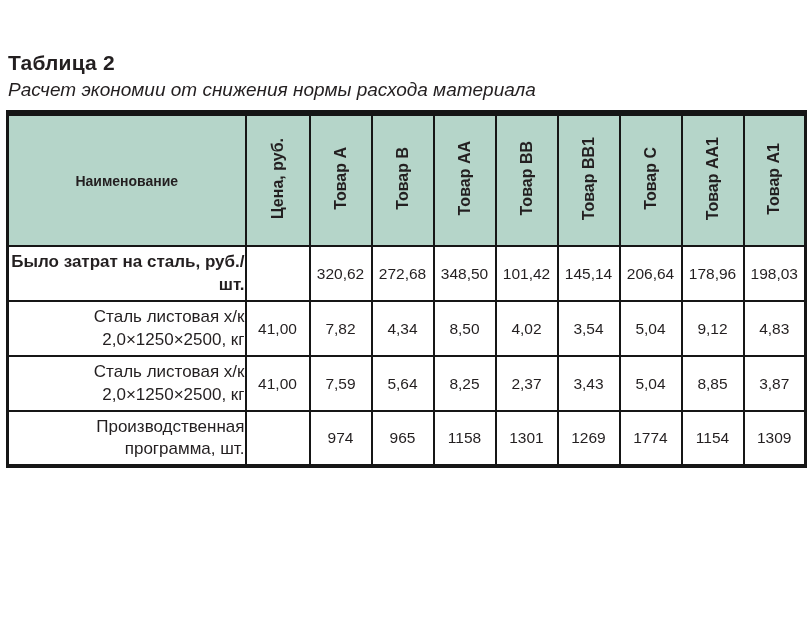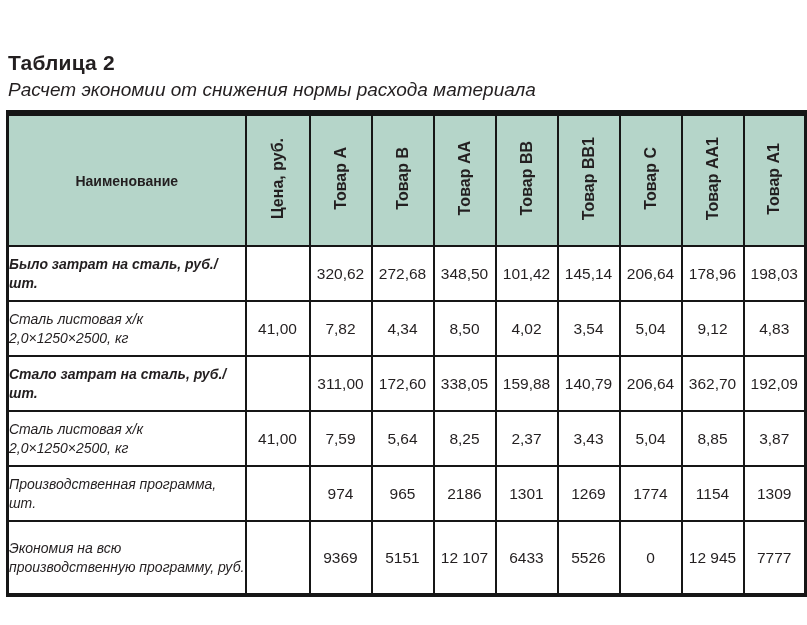--- a/index.html
+++ b/index.html
@@ -45,25 +45,24 @@
   th.vert span {
     display: inline-block;
     writing-mode: vertical-rl;
     transform: rotate(180deg);
     font-size: 16px; font-weight: bold;
     white-space: nowrap;
     line-height: 1;
     padding: 2px 0;
   }
   td.label {
-    font-size: 14px;
-    text-align: left;
+    font-size: 17px;
+    text-align: right;
     padding: 4px 4px 4px 6px;
     line-height: 1.3;
-    font-style: italic;
   }
   td.label.b { font-weight: bold; }
   td.num {
     font-size: 15.5px;
     text-align: center;
     white-space: nowrap;
   }
   tr.r2 { height: 55px; }
   tr.r3 { height: 74px; }
 </style>
@@ -120,62 +119,38 @@
         <td class="num">7,82</td>
         <td class="num">4,34</td>
         <td class="num">8,50</td>
         <td class="num">4,02</td>
         <td class="num">3,54</td>
         <td class="num">5,04</td>
         <td class="num">9,12</td>
         <td class="num">4,83</td>
       </tr>
       <tr class="r2">
-        <td class="label b">Стало затрат на сталь, руб./шт.</td>
-        <td class="num"></td>
-        <td class="num">311,00</td>
-        <td class="num">172,60</td>
-        <td class="num">338,05</td>
-        <td class="num">159,88</td>
-        <td class="num">140,79</td>
-        <td class="num">206,64</td>
-        <td class="num">362,70</td>
-        <td class="num">192,09</td>
-      </tr>
-      <tr class="r2">
         <td class="label">Сталь листовая х/к 2,0×1250×2500, кг</td>
         <td class="num">41,00</td>
         <td class="num">7,59</td>
         <td class="num">5,64</td>
         <td class="num">8,25</td>
         <td class="num">2,37</td>
         <td class="num">3,43</td>
         <td class="num">5,04</td>
         <td class="num">8,85</td>
         <td class="num">3,87</td>
       </tr>
       <tr class="r2">
         <td class="label">Производственная программа, шт.</td>
         <td class="num"></td>
         <td class="num">974</td>
         <td class="num">965</td>
-        <td class="num">2186</td>
+        <td class="num">1158</td>
         <td class="num">1301</td>
         <td class="num">1269</td>
         <td class="num">1774</td>
         <td class="num">1154</td>
         <td class="num">1309</td>
       </tr>
-      <tr class="r3">
-        <td class="label">Экономия на всю производственную программу, руб.</td>
-        <td class="num"></td>
-        <td class="num">9369</td>
-        <td class="num">5151</td>
-        <td class="num">12 107</td>
-        <td class="num">6433</td>
-        <td class="num">5526</td>
-        <td class="num">0</td>
-        <td class="num">12 945</td>
-        <td class="num">7777</td>
-      </tr>
     </tbody>
   </table>
 </div>
 
 </body></html>

